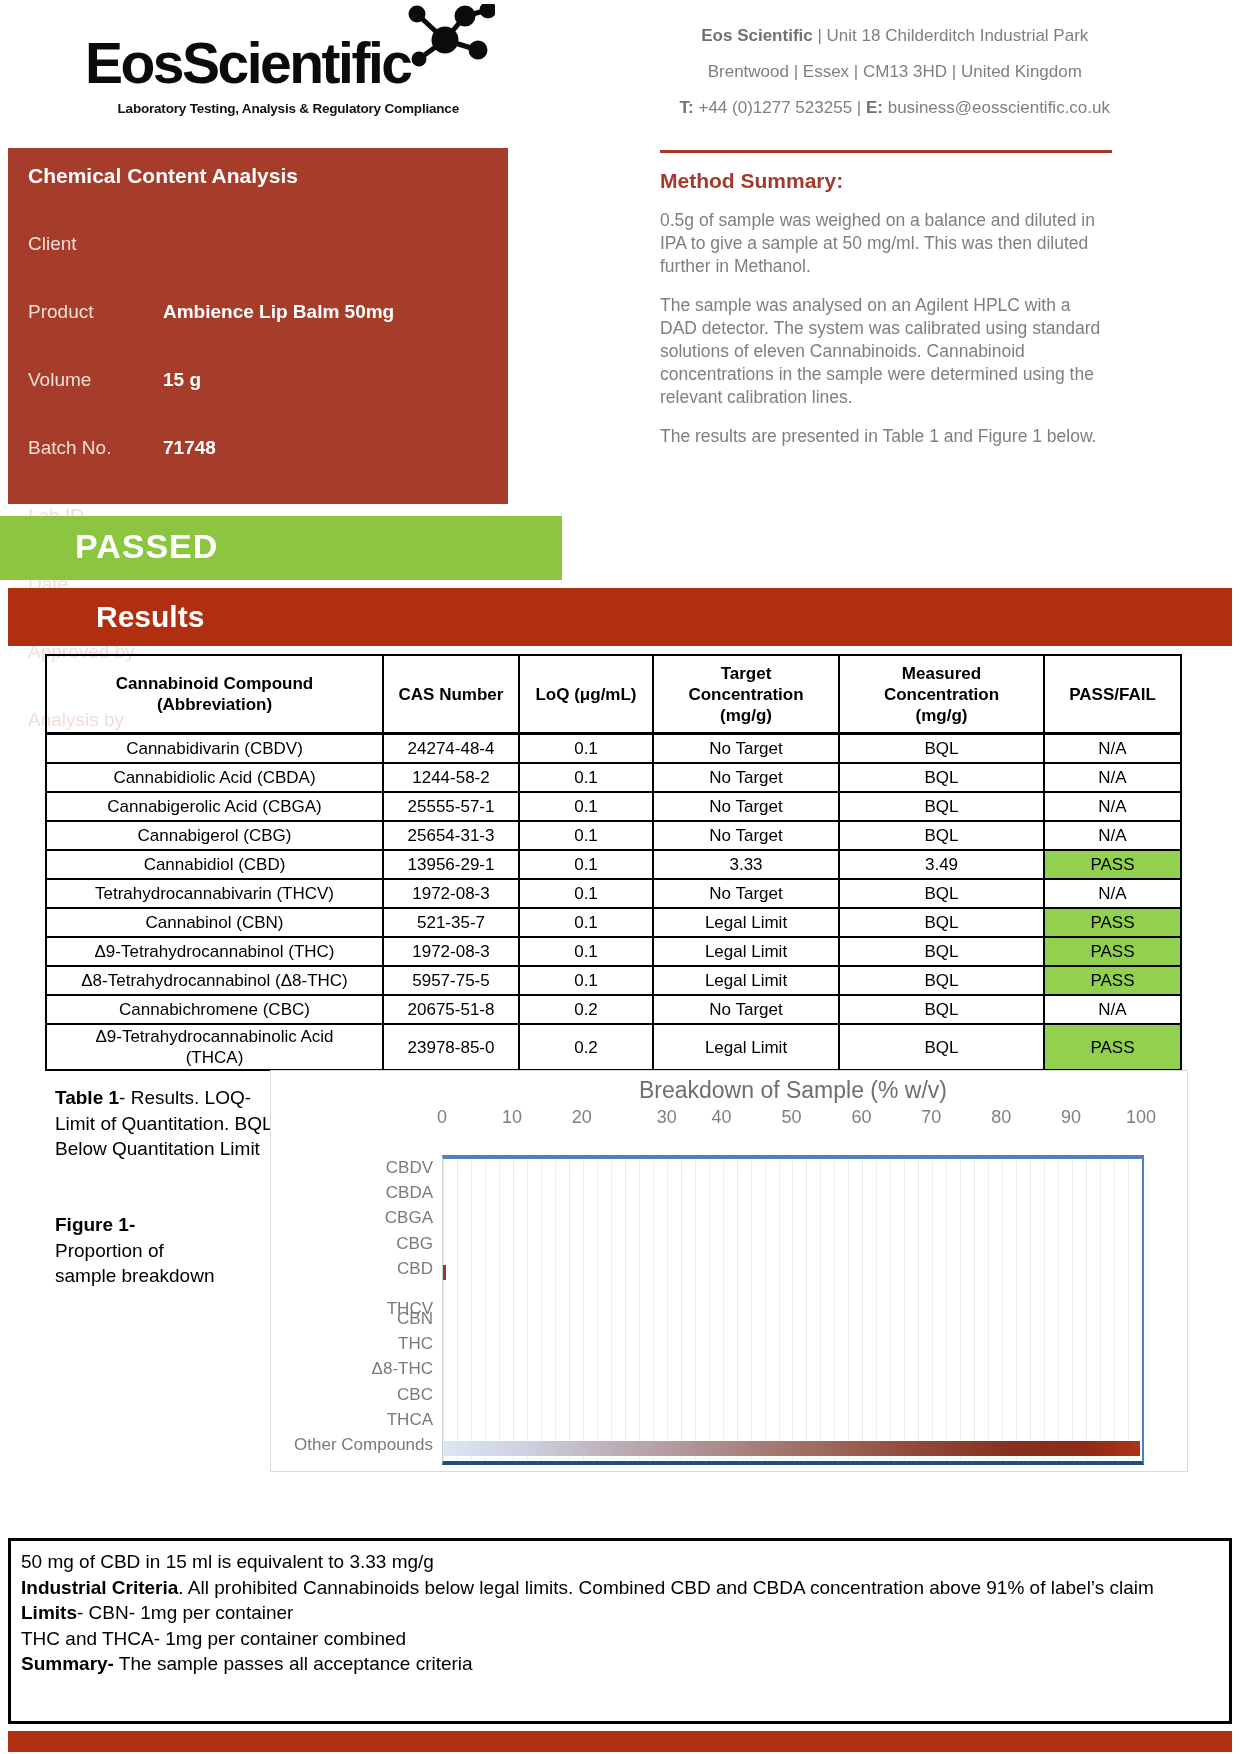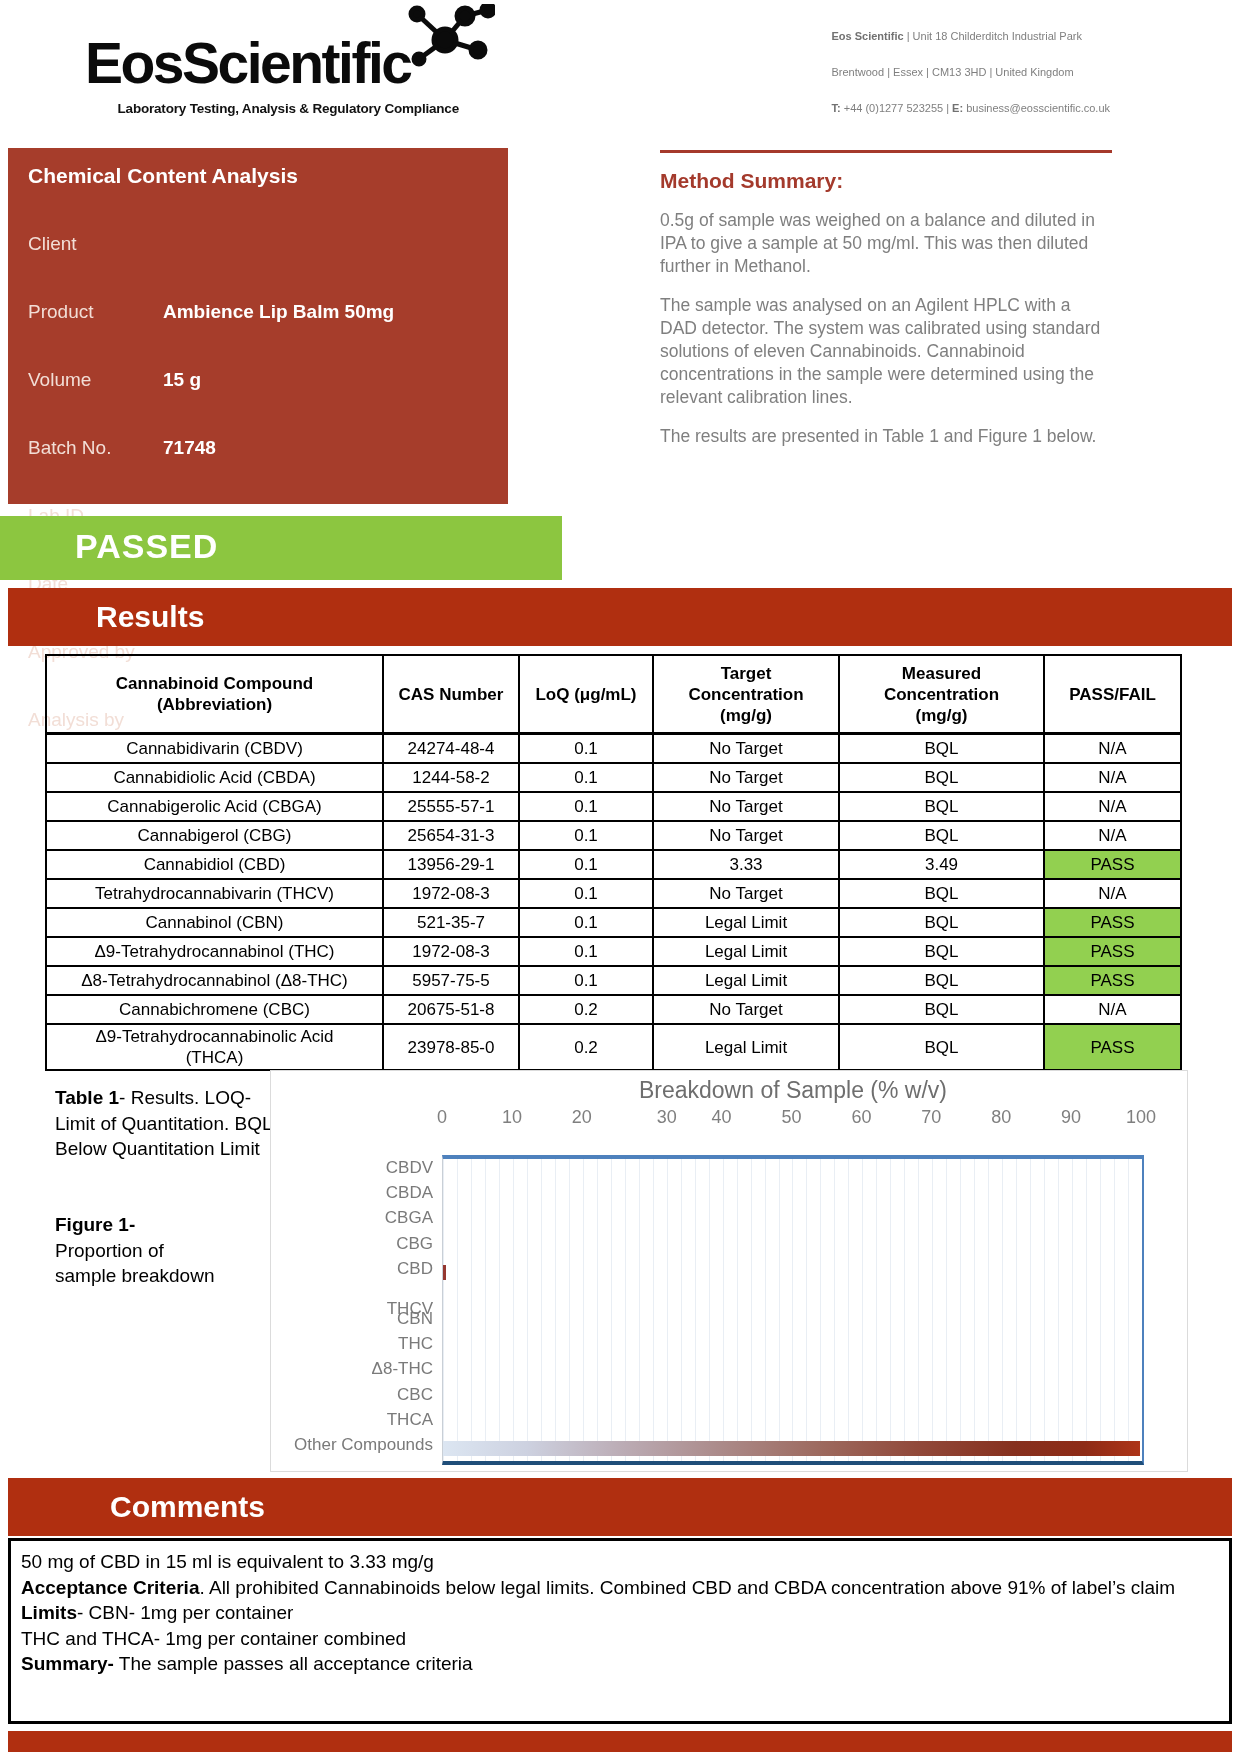--- a/index.html
+++ b/index.html
@@ -6,21 +6,21 @@
   body { width:1240px; height:1754px; position:relative; font-family:"Liberation Sans", sans-serif; overflow:hidden; }
   .page { position:absolute; left:0; top:0; width:1240px; height:1754px; }
 
   
   .logo { position:absolute; left:85px; top:4px; width:500px; height:150px; }
   .logo-text { position:absolute; left:0; top:26px; font-size:57px; font-weight:bold; letter-spacing:-2.5px; color:#0b0b0b; }
   .logo-tagline { position:absolute; left:0; top:97px; width:374px; text-align:right; font-size:13.5px; font-weight:bold; color:#111; letter-spacing:-0.2px; }
   .molecule { position:absolute; left:318px; top:0; width:92px; height:64px; }
 
   
-  .contact { position:absolute; right:130px; top:18px; text-align:left; font-size:11px; color:#7f7f7f; line-height:36px; }
+  .contact { position:absolute; right:130px; top:18px; text-align:center; font-size:17px; color:#7f7f7f; line-height:36px; }
   .contact b { color:#717171; }
 
   
   .info-panel { position:absolute; left:8px; top:148px; width:500px; height:356px; background:#A63D2B; box-sizing:border-box; padding:16px 20px; color:#fff; }
   .info-title { font-size:21px; font-weight:bold; margin-bottom:26px; }
   .info-row { display:flex; font-size:19px; line-height:24px; margin-bottom:3px;margin-top:44px; }
   .info-row:nth-child(1) { margin-bottom:23px; }
   .info-row:nth-child(2) { margin-bottom:20px; }
   .info-row:nth-child(3) { margin-bottom:20px;align-items:flex-end; }
   .info-row:nth-child(6) { margin-bottom:22px; }
@@ -301,27 +301,24 @@
       <div class="cat-label" style="top: 186.68px;">CBD</div>
       <div class="cat-label" style="top: 227px;">THCV</div>
       <div class="cat-label" style="top: 237.02px;">CBN</div>
       <div class="cat-label" style="top: 262.19px;">THC</div>
       <div class="cat-label" style="top: 287.36px;">Δ8-THC</div>
       <div class="cat-label" style="top: 312.53px;">CBC</div>
       <div class="cat-label" style="top: 337.7px;">THCA</div>
       <div class="cat-label" style="top: 362.87px;">Other Compounds</div>
     </div>
 
-  <div class="banner comments-banner">
-    <span>Comments</span>
-  </div>
 
   <div class="comments-box" id="comments-box">
       <div class="comment-line"><span>50 mg of CBD in 15 ml is equivalent to 3.33 mg/g</span></div>
-      <div class="comment-line"><b>Acceptance Criteria</b><span>. All prohibited Cannabinoids below legal limits. Combined CBD and CBDA concentration above 91% of label’s claim</span></div>
+      <div class="comment-line"><b>Industrial Criteria</b><span>. All prohibited Cannabinoids below legal limits. Combined CBD and CBDA concentration above 91% of label’s claim</span></div>
       <div class="comment-line"><b>Limits</b><span>- CBN- 1mg per container</span></div>
       <div class="comment-line"><span>THC and THCA- 1mg per container combined</span></div>
       <div class="comment-line"><b>Summary-</b><span> The sample passes all acceptance criteria</span></div>
     </div>
 
   <div class="footer-bar"></div>
 
 </div>
 
 </body></html>

